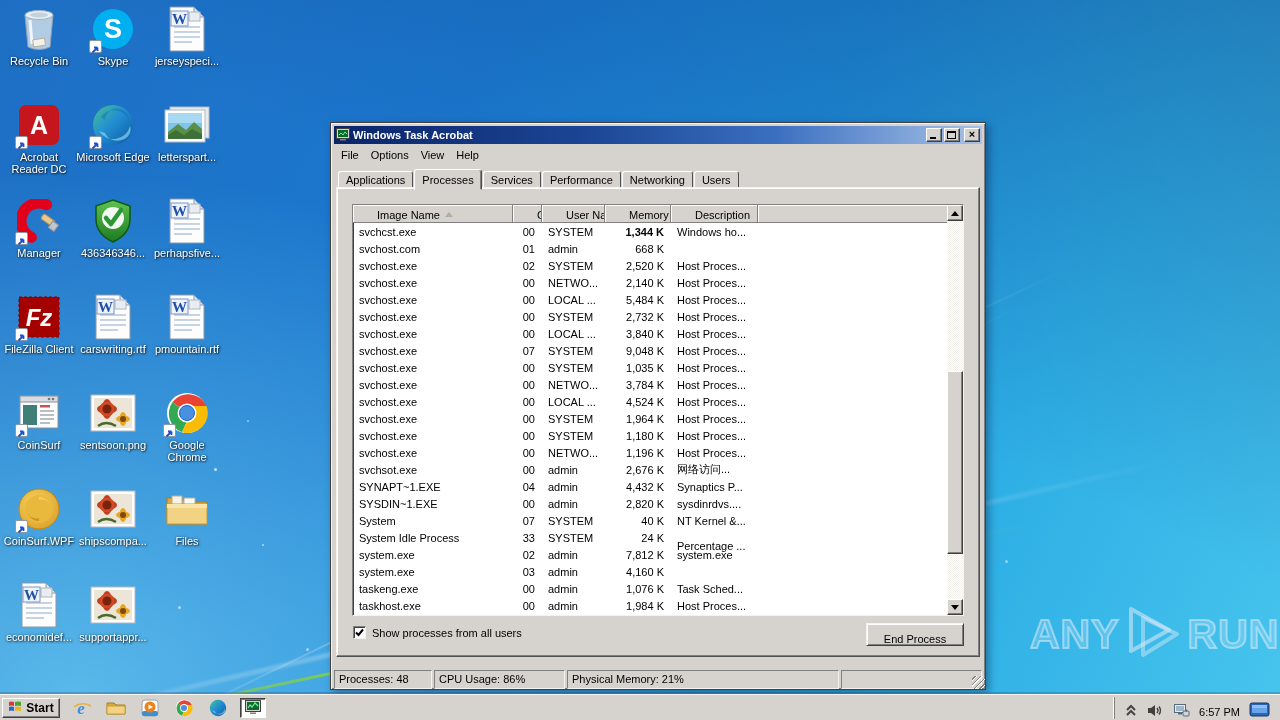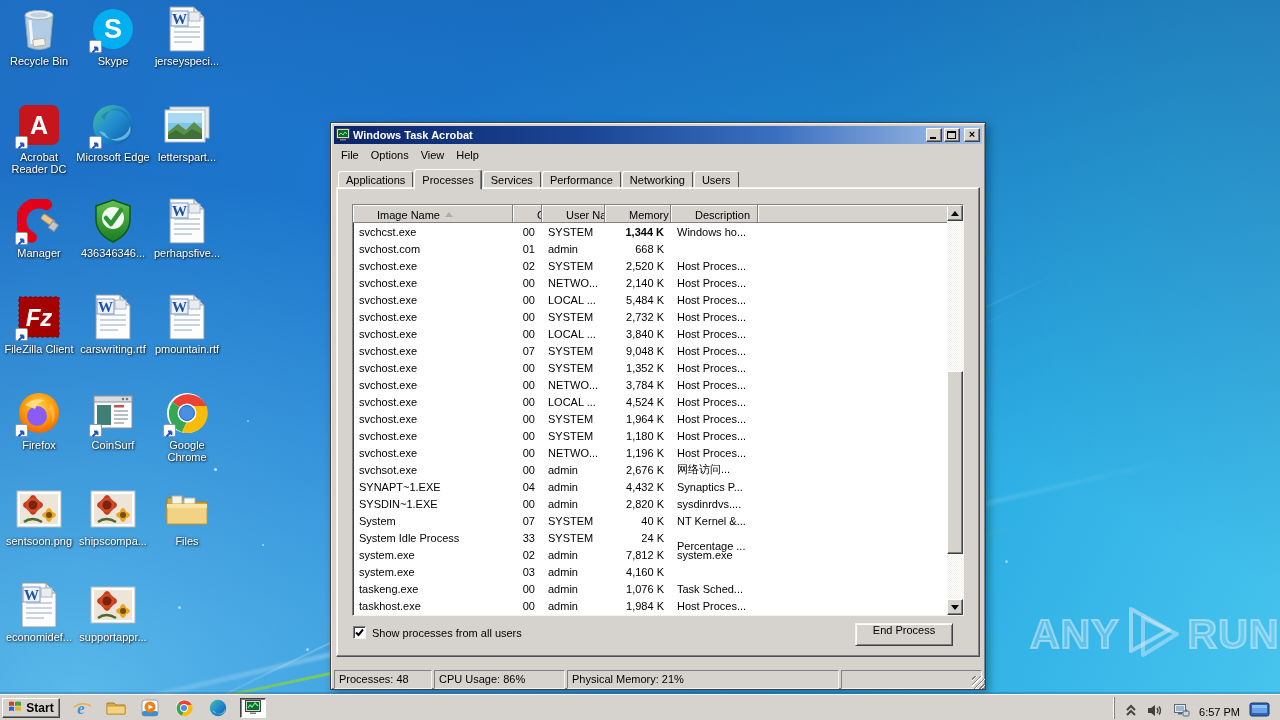--- a/index.html
+++ b/index.html
@@ -78,23 +78,23 @@
     border-color:#fff #404040 #404040 #fff; box-shadow:inset -1px -1px 0 #808080; display:flex; align-items:center; justify-content:center; }
   .tri-up { width:0; height:0; border-left:4px solid transparent; border-right:4px solid transparent; border-bottom:5px solid #000; }
   .tri-down { width:0; height:0; border-left:4px solid transparent; border-right:4px solid transparent; border-top:5px solid #000; }
   #sb-thumb { position:absolute; left:0; top:166px; width:16px; height:183px; background:#d6d3ce; border:1px solid;
     border-color:#fff #404040 #404040 #fff; box-shadow:inset -1px -1px 0 #808080; }
 
   
   #chk-row { position:absolute; left:16px; top:438px; display:flex; align-items:center; gap:6px; }
   #chk-box { width:13px; height:13px; background:#fff; border:1px solid; border-color:#808080 #f4f3f0 #f4f3f0 #808080;
     box-shadow:inset 1px 1px 0 #404040; display:flex; align-items:center; justify-content:center; }
-  #end-btn { position:absolute; right:26px; top:435px; width:98px; height:23px; background:#d6d3ce; border:1px solid;
+  #end-btn { position:absolute; right:15px; top:435px; width:98px; height:23px; background:#d6d3ce; border:1px solid;
     border-color:#f4f3f0 #404040 #404040 #f4f3f0; box-shadow:inset 1px 1px 0 #fff, inset -1px -1px 0 #808080;
-    display:flex; align-items:flex-start; justify-content:center; font-size:11px; }
+    display:flex; align-items:flex-end; justify-content:center; font-size:11px; }
 
   #statusbar { position:absolute; left:3px; right:3px; top:547px; height:19px; display:flex; gap:2px; }
   .sp { border:1px solid; border-color:#808080 #f4f3f0 #f4f3f0 #808080; padding:2px 4px 0; font-size:11px;
     white-space:nowrap; overflow:hidden; }
   #grip { position:absolute; right:0; bottom:0; width:13px; height:13px;
     background:repeating-linear-gradient(135deg, transparent 0 2px, #808080 2px 3px, #fff 3px 4px); }
 
   
   #taskbar { position:absolute; left:0; bottom:0; width:1280px; height:26px; background:#d6d3ce;
     border-top:1px solid #f6f5f2; box-shadow:0 -2px 0 rgba(40,60,90,.25); display:flex; align-items:center; z-index:10; }
@@ -307,74 +307,37 @@
             <rect x="7" y="30" width="26" height="2" fill="#c7d3e0"></rect>
             <rect x="7" y="35" width="18" height="2" fill="#c7d3e0"></rect>
             <rect x="4" y="5" width="17" height="15" fill="#eef3fa" stroke="#7a96c8"></rect>
             <text x="12.5" y="17.5" text-anchor="middle" font-family="Liberation Serif,serif" font-size="15" font-weight="bold" fill="#2150a8">W</text>
           </svg>
         </div>
         <div class="lbl">pmountain.rtf</div>
       </div>
       <div class="dicon">
         <div class="art">
-          <svg width="44" height="44" viewBox="0 0 44 44">
-            <defs>
-              <radialGradient id="fg" cx=".5" cy=".35" r=".75">
-                <stop offset="0" stop-color="#ffd24a"></stop>
-                <stop offset=".55" stop-color="#ff9500"></stop>
-                <stop offset="1" stop-color="#e8540c"></stop>
-              </radialGradient>
-            </defs>
-            <circle cx="22" cy="22" r="20" fill="url(#fg)"></circle>
-            <circle cx="20" cy="25" r="10" fill="#8a5cf5"></circle>
-            <path d="M8 14 Q16 6 28 9 Q20 12 18 18 Q14 16 8 14 Z" fill="#ffe08a" opacity=".9"></path>
-            <path d="M34 12 Q41 22 35 33 Q37 24 31 18 Z" fill="#ffb23e"></path>
-          </svg>
-          <span class="sc-arrow"><svg width="11" height="11" viewBox="0 0 11 11">
-              <path d="M2.5 8.5 L7.5 3.5 M7.5 3.5 H4 M7.5 3.5 V7" stroke="#1f4fd0" stroke-width="1.8" fill="none"></path>
-            </svg></span>
-        </div>
-        <div class="lbl">Firefox</div>
-      </div>
-      <div class="dicon">
-        <div class="art">
           <svg width="44" height="40" viewBox="0 0 44 40">
             <rect x="3" y="3" width="38" height="32" fill="#fdfdfd" stroke="#8a9199"></rect>
             <rect x="3" y="3" width="38" height="6" fill="#d7dde3" stroke="#8a9199"></rect>
             <circle cx="36" cy="6" r="1.3" fill="#777"></circle>
             <circle cx="32" cy="6" r="1.3" fill="#777"></circle>
             <rect x="6" y="12" width="14" height="20" fill="#3f7f78"></rect>
             <rect x="23" y="12" width="10" height="2.5" fill="#c85050"></rect>
             <rect x="23" y="17" width="14" height="2" fill="#b8bec4"></rect>
             <rect x="23" y="21" width="14" height="2" fill="#b8bec4"></rect>
             <rect x="23" y="25" width="14" height="2" fill="#b8bec4"></rect>
             <rect x="23" y="29" width="10" height="2" fill="#b8bec4"></rect>
           </svg>
           <span class="sc-arrow"><svg width="11" height="11" viewBox="0 0 11 11">
               <path d="M2.5 8.5 L7.5 3.5 M7.5 3.5 H4 M7.5 3.5 V7" stroke="#1f4fd0" stroke-width="1.8" fill="none"></path>
             </svg></span>
         </div>
         <div class="lbl">CoinSurf</div>
-      </div>
-      <div class="dicon">
-        <div class="art">
-          <svg width="44" height="44" viewBox="0 0 44 44">
-            <circle cx="22" cy="22" r="20" fill="#fff"></circle>
-            <path d="M22 22 L7.5 11 A20 20 0 0 1 41.5 15 L25 15 Z" fill="#ea4335"></path>
-            <path d="M22 22 L7.5 11 A20 20 0 0 0 17 41.2 L24 26 Z" fill="#34a853"></path>
-            <path d="M22 22 L24 26 L17 41.2 A20 20 0 0 0 41.5 15 L29 15 Z" fill="#fbbc05"></path>
-            <circle cx="22" cy="22" r="9.5" fill="#fff"></circle>
-            <circle cx="22" cy="22" r="7.5" fill="#4a90e2" stroke="#1a66c8"></circle>
-          </svg>
-          <span class="sc-arrow"><svg width="11" height="11" viewBox="0 0 11 11">
-              <path d="M2.5 8.5 L7.5 3.5 M7.5 3.5 H4 M7.5 3.5 V7" stroke="#1f4fd0" stroke-width="1.8" fill="none"></path>
-            </svg></span>
-        </div>
-        <div class="lbl">Google Chrome</div>
       </div>
       <div class="dicon">
         <div class="art">
           <svg width="46" height="38" viewBox="0 0 46 38">
             <rect x="1" y="1" width="44" height="36" fill="#fff" stroke="#b0b9c2"></rect>
             <rect x="4" y="4" width="38" height="30" fill="#ece5d8"></rect>
             <g transform="translate(17,15)">
               <ellipse rx="5" ry="10" fill="#c23b1e"></ellipse>
               <ellipse rx="10" ry="5" fill="#c23b1e"></ellipse>
               <ellipse rx="7.5" ry="7.5" transform="rotate(45)" fill="#d04a26"></ellipse>
@@ -385,20 +348,56 @@
               <ellipse rx="7" ry="3.5" fill="#e8a822"></ellipse>
               <circle r="3" fill="#7a4a10"></circle>
             </g>
             <path d="M8 32 Q16 26 26 32" stroke="#4a6a2a" stroke-width="2.5" fill="none"></path>
           </svg>
         </div>
         <div class="lbl">sentsoon.png</div>
       </div>
       <div class="dicon">
         <div class="art">
+          <svg width="44" height="44" viewBox="0 0 44 44">
+            <circle cx="22" cy="22" r="20" fill="#fff"></circle>
+            <path d="M22 22 L7.5 11 A20 20 0 0 1 41.5 15 L25 15 Z" fill="#ea4335"></path>
+            <path d="M22 22 L7.5 11 A20 20 0 0 0 17 41.2 L24 26 Z" fill="#34a853"></path>
+            <path d="M22 22 L24 26 L17 41.2 A20 20 0 0 0 41.5 15 L29 15 Z" fill="#fbbc05"></path>
+            <circle cx="22" cy="22" r="9.5" fill="#fff"></circle>
+            <circle cx="22" cy="22" r="7.5" fill="#4a90e2" stroke="#1a66c8"></circle>
+          </svg>
+          <span class="sc-arrow"><svg width="11" height="11" viewBox="0 0 11 11">
+              <path d="M2.5 8.5 L7.5 3.5 M7.5 3.5 H4 M7.5 3.5 V7" stroke="#1f4fd0" stroke-width="1.8" fill="none"></path>
+            </svg></span>
+        </div>
+        <div class="lbl">Google Chrome</div>
+      </div>
+      <div class="dicon">
+        <div class="art">
+          <svg width="44" height="44" viewBox="0 0 44 44">
+            <defs>
+              <radialGradient id="cg" cx=".4" cy=".35" r=".8">
+                <stop offset="0" stop-color="#f8d35c"></stop>
+                <stop offset="1" stop-color="#d99b28"></stop>
+              </radialGradient>
+            </defs>
+            <circle cx="22" cy="22" r="20" fill="url(#cg)" stroke="#c8860e"></circle>
+            <circle cx="22" cy="22" r="14" fill="#e9b93e"></circle>
+            <path d="M22 10 A12 12 0 0 1 34 22 A9 9 0 0 0 22 13 Z" fill="#f5cf63"></path>
+            <path d="M22 34 A12 12 0 0 1 10 22 A9 9 0 0 0 22 31 Z" fill="#c9941f"></path>
+          </svg>
+          <span class="sc-arrow"><svg width="11" height="11" viewBox="0 0 11 11">
+              <path d="M2.5 8.5 L7.5 3.5 M7.5 3.5 H4 M7.5 3.5 V7" stroke="#1f4fd0" stroke-width="1.8" fill="none"></path>
+            </svg></span>
+        </div>
+        <div class="lbl">CoinSurf.WPF</div>
+      </div>
+      <div class="dicon">
+        <div class="art">
           <svg width="46" height="38" viewBox="0 0 46 38">
             <rect x="1" y="1" width="44" height="36" fill="#fff" stroke="#b0b9c2"></rect>
             <rect x="4" y="4" width="38" height="30" fill="#ece5d8"></rect>
             <g transform="translate(17,15)">
               <ellipse rx="5" ry="10" fill="#c23b1e"></ellipse>
               <ellipse rx="10" ry="5" fill="#c23b1e"></ellipse>
               <ellipse rx="7.5" ry="7.5" transform="rotate(45)" fill="#d04a26"></ellipse>
               <circle r="4.5" fill="#7a2410"></circle>
             </g>
             <g transform="translate(33,25)">
@@ -577,21 +576,21 @@
                 <div class="pcell" style="width: 160px;">svchost.exe</div>
                 <div class="pcell num" style="width: 29px;">07</div>
                 <div class="pcell" style="width: 63px;">SYSTEM</div>
                 <div class="pcell num" style="width: 66px;">9,048 K</div>
                 <div class="pcell" style="width: 87px;">Host Proces...</div>
               </div>
               <div class="prow">
                 <div class="pcell" style="width: 160px;">svchost.exe</div>
                 <div class="pcell num" style="width: 29px;">00</div>
                 <div class="pcell" style="width: 63px;">SYSTEM</div>
-                <div class="pcell num" style="width: 66px;">1,352 K</div>
+                <div class="pcell num" style="width: 66px;">1,035 K</div>
                 <div class="pcell" style="width: 87px;">Host Proces...</div>
               </div>
               <div class="prow">
                 <div class="pcell" style="width: 160px;">svchost.exe</div>
                 <div class="pcell num" style="width: 29px;">00</div>
                 <div class="pcell" style="width: 63px;">NETWO...</div>
                 <div class="pcell num" style="width: 66px;">3,784 K</div>
                 <div class="pcell" style="width: 87px;">Host Proces...</div>
               </div>
               <div class="prow">

